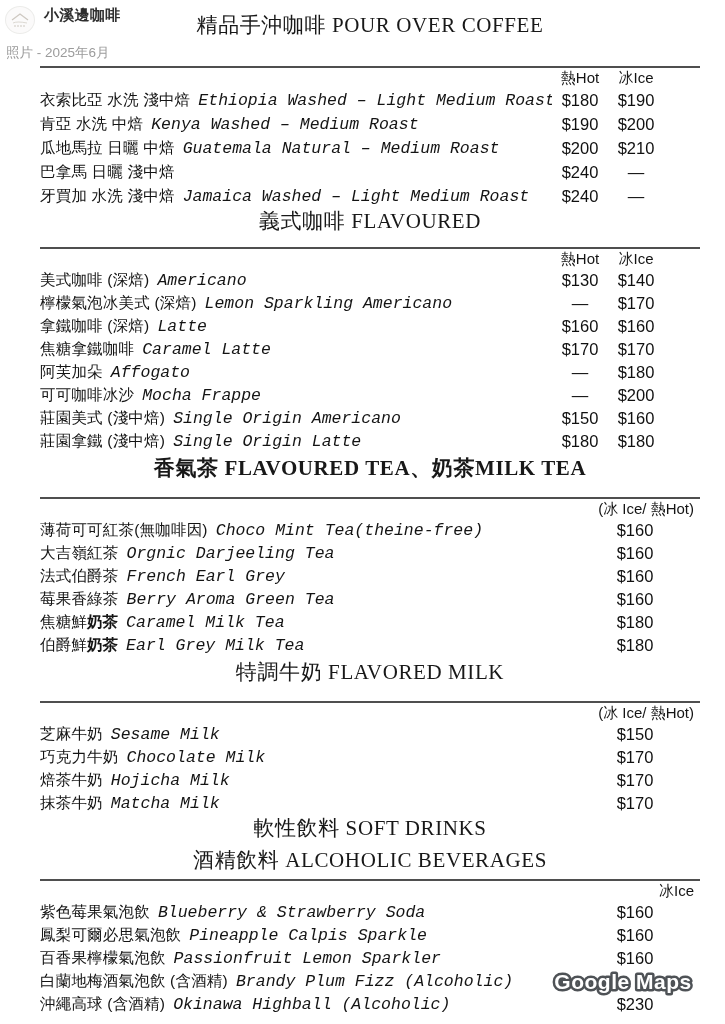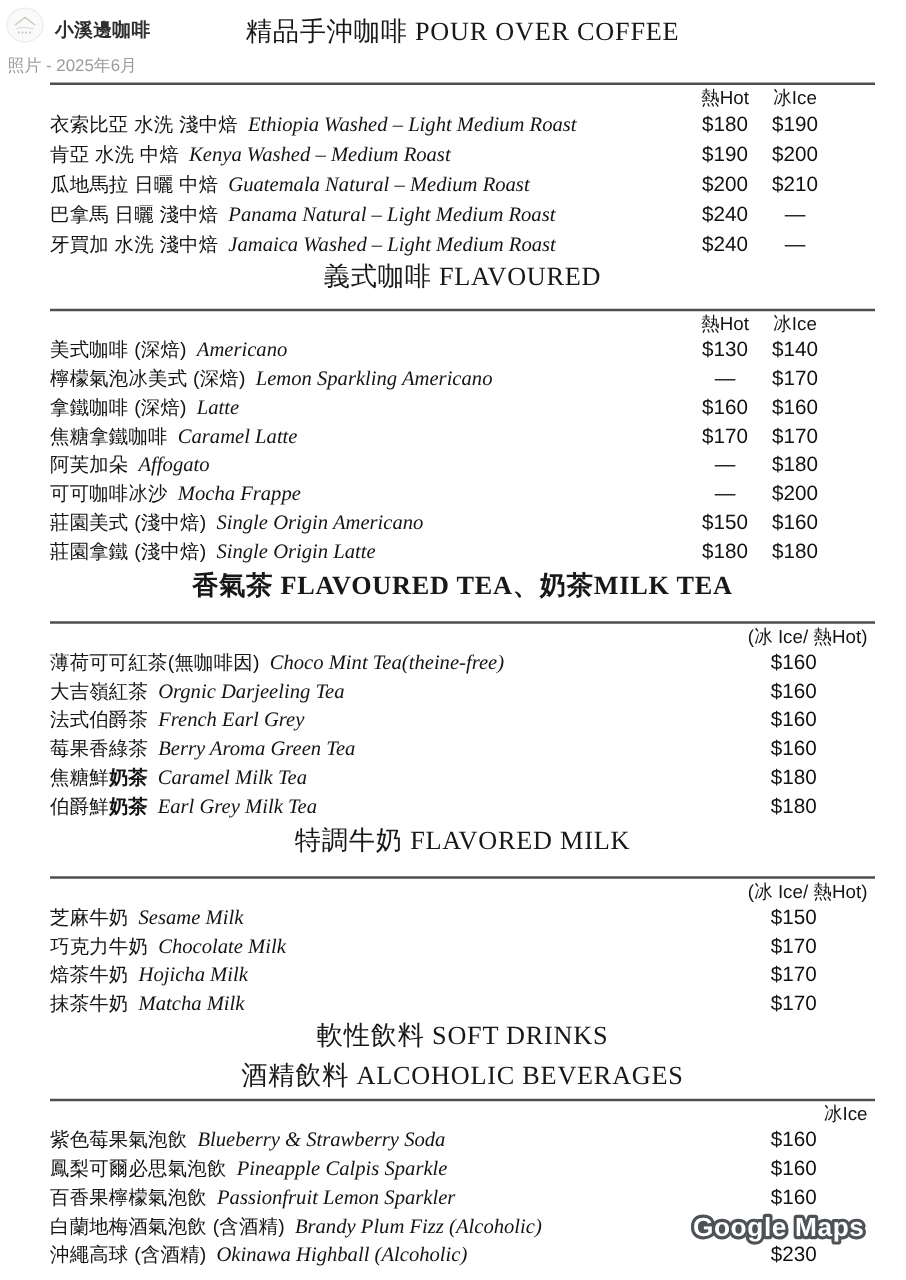--- a/index.html
+++ b/index.html
@@ -1,42 +1,42 @@
 <!DOCTYPE html>
 <html><head>
 <meta charset="utf-8">
 <style>
   html,body{margin:0;padding:0;background:#fff;}
   .page{position:relative;width:725px;height:1024px;background:#ffffff;overflow:hidden;
         font-family:"Liberation Sans","DejaVu Sans",sans-serif;color:#1a1a1a;}
 
   
   .overlay{position:absolute;left:5px;top:6px;z-index:5;}
-  .overlay .toprow{display:flex;align-items:flex-end;gap:9px;}
+  .overlay .toprow{display:flex;align-items:flex-start;gap:9px;}
   .logo{width:28px;height:26px;border-radius:50%;background:#fbfafa;border:1px solid #ececea;
         display:flex;align-items:center;justify-content:center;overflow:hidden;}
   .biz-name{font-size:15px;font-weight:700;color:#2f2f2f;letter-spacing:.3px;}
   .photo-label{margin-top:10px;margin-left:1px;font-size:13.5px;color:#9b9b9b;}
 
   
   .menu{position:absolute;inset:0;padding:12px 25px 16px 40px;}
   .sec-title{margin:0;text-align:center;font-family:"Liberation Serif","DejaVu Serif",serif;
              font-weight:500;font-size:21px;line-height:26px;color:#181818;letter-spacing:.6px;}
   .rule{border-top:2px solid #4f4f4f;height:0;}
   .head{display:flex;justify-content:flex-end;align-items:center;height:20px;
         font-size:15px;color:#141414;}
   .head .col{width:56px;text-align:center;}
   .head.two{padding-right:36px;}
   .head.one{padding-right:6px;}
   .row{display:flex;align-items:center;height:23px;}
   .s1 .row{height:24px;}
   .name{flex:1;display:flex;align-items:baseline;white-space:nowrap;overflow:hidden;}
   .zh{font-size:15.5px;color:#141414;letter-spacing:.2px;}
   .zhb{font-size:15.5px;color:#141414;font-weight:700;}
-  .en{margin-left:8px;font-family:Liberation Serif, serif;font-style:italic;
+  .en{margin-left:8px;font-family:Liberation Mono, monospace;font-style:italic;
       font-size:16.5px;color:#141414;}
   .price{width:56px;text-align:center;font-size:16.5px;color:#101010;}
   .row .price:last-child{margin-right:36px;}
   .row .price.wide{width:130px;margin-right:0;}
 
   .s1 .sec-title{margin-bottom:28px;}
   .s2 .sec-title{margin-bottom:13px;}
   .s3 .sec-title{margin-top:2px;margin-bottom:16px;font-weight:bold;}
   .s4 .sec-title{margin-top:2px;margin-bottom:16px;}
   .s5 .sec-title{margin-bottom:6px;}
@@ -100,21 +100,20 @@
               <span class="zh">瓜地馬拉 日曬 中焙</span>
               <span class="en">Guatemala Natural – Medium Roast</span>
             </span>
             <span class="price">$200</span>
             <span class="price">$210</span>
           </div>
 
           <div class="row">
             <span class="name">
               <span class="zh">巴拿馬 日曬 淺中焙</span>
-              <span class="en">Panama Natural – Light Medium Roast</span>
             </span>
             <span class="price">$240</span>
             <span class="price">—</span>
           </div>
 
           <div class="row">
             <span class="name">
               <span class="zh">牙買加 水洗 淺中焙</span>
               <span class="en">Jamaica Washed – Light Medium Roast</span>
             </span>

